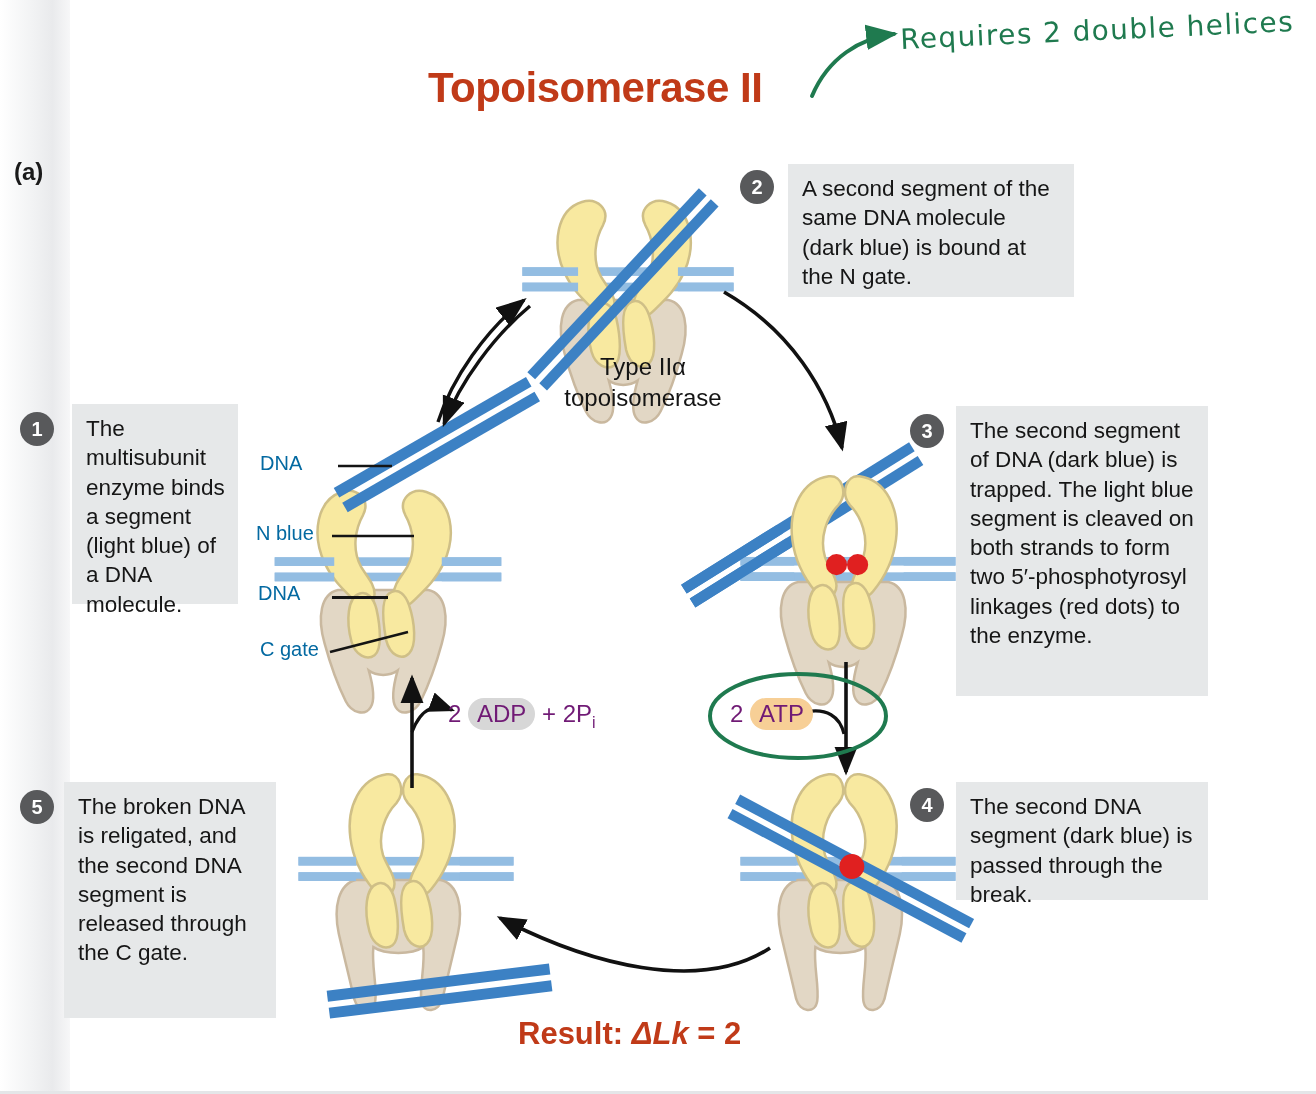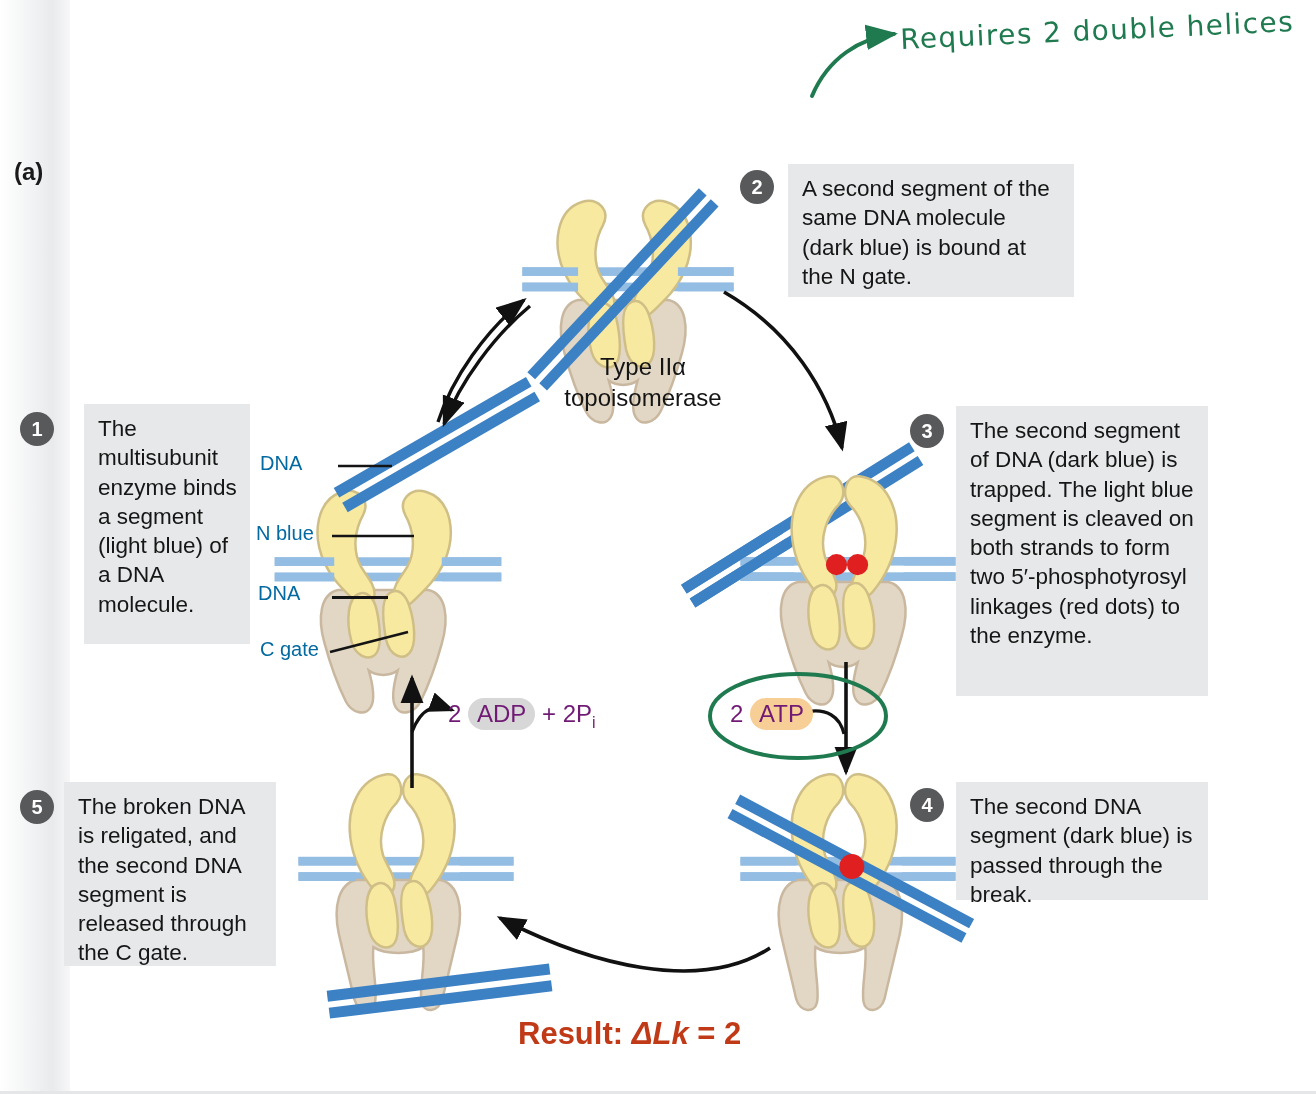--- a/index.html
+++ b/index.html
@@ -338,20 +338,21 @@
 
     <line x1="338" y1="466" x2="392" y2="466" stroke="#141414" stroke-width="2.6"></line>
     <line x1="332" y1="536" x2="414" y2="536" stroke="#141414" stroke-width="2.6"></line>
     <line x1="330" y1="652" x2="408" y2="632" stroke="#141414" stroke-width="2.6"></line>
 
     <path d="M812,96 C828,58 860,38 894,34" fill="none" stroke="#1f7a4f" stroke-width="4" stroke-linecap="round" marker-end="url(#arrowGreen)"></path>
     <ellipse cx="798" cy="716" rx="88" ry="42" fill="none" stroke="#1f7a4f" stroke-width="4"></ellipse>
   </svg>
 
   <div class="panel-label">(a)</div>
+  <div class="figure-title">Topoisomerase II</div>
 
   <div class="annot-green">Requires 2 double helices</div>
 
   <div class="enzyme-name">
     <span>Type IIα</span><br>
     <span>topoisomerase</span>
   </div>
 
   <div class="diag-label" style="left:260px; top:452px;">DNA</div>
   <div class="diag-label" style="left:256px; top:522px;">N blue</div>
@@ -362,32 +363,32 @@
 
   <div class="nrg-label" style="left:448px; top:698px;">
     <span>2 </span><span class="pill pill-adp">ADP</span><span> + 2P</span><sub>i</sub>
   </div>
 
   <div class="nrg-label" style="left:730px; top:698px;">
     <span>2 </span><span class="pill pill-atp">ATP</span>
   </div>
 
   <div class="step-badge" style="left:20px; top:412px;">1</div>
-  <div class="step-box" style="left:84px; top:404px; width:166px; height:240px;">The multisubunit enzyme binds a segment (light blue) of a DNA molecule.</div>
+  <div class="step-box" style="left:72px; top:404px; width:166px; height:200px;">The multisubunit enzyme binds a segment (light blue) of a DNA molecule.</div>
 
   <div class="step-badge" style="left:740px; top:170px;">2</div>
   <div class="step-box" style="left:788px; top:164px; width:286px; height:133px;">A second segment of the same DNA molecule (dark blue) is bound at the N gate.</div>
 
   <div class="step-badge" style="left:910px; top:414px;">3</div>
   <div class="step-box" style="left:956px; top:406px; width:252px; height:290px;">The second segment of DNA (dark blue) is trapped. The light blue segment is cleaved on both strands to form two 5′-phosphotyrosyl linkages (red dots) to the enzyme.</div>
 
   <div class="step-badge" style="left:910px; top:788px;">4</div>
   <div class="step-box" style="left:956px; top:782px; width:252px; height:118px;">The second DNA segment (dark blue) is passed through the break.</div>
 
   <div class="step-badge" style="left:20px; top:790px;">5</div>
-  <div class="step-box" style="left:64px; top:782px; width:212px; height:184px;">The broken DNA is religated, and the second DNA segment is released through the C gate.</div>
+  <div class="step-box" style="left:64px; top:782px; width:212px; height:236px;">The broken DNA is religated, and the second DNA segment is released through the C gate.</div>
 
   <div class="result-text">
     <span>Result: </span><span class="ital">ΔLk</span><span> = 2</span>
   </div>
 
 
 </div>
 
 </body></html>

